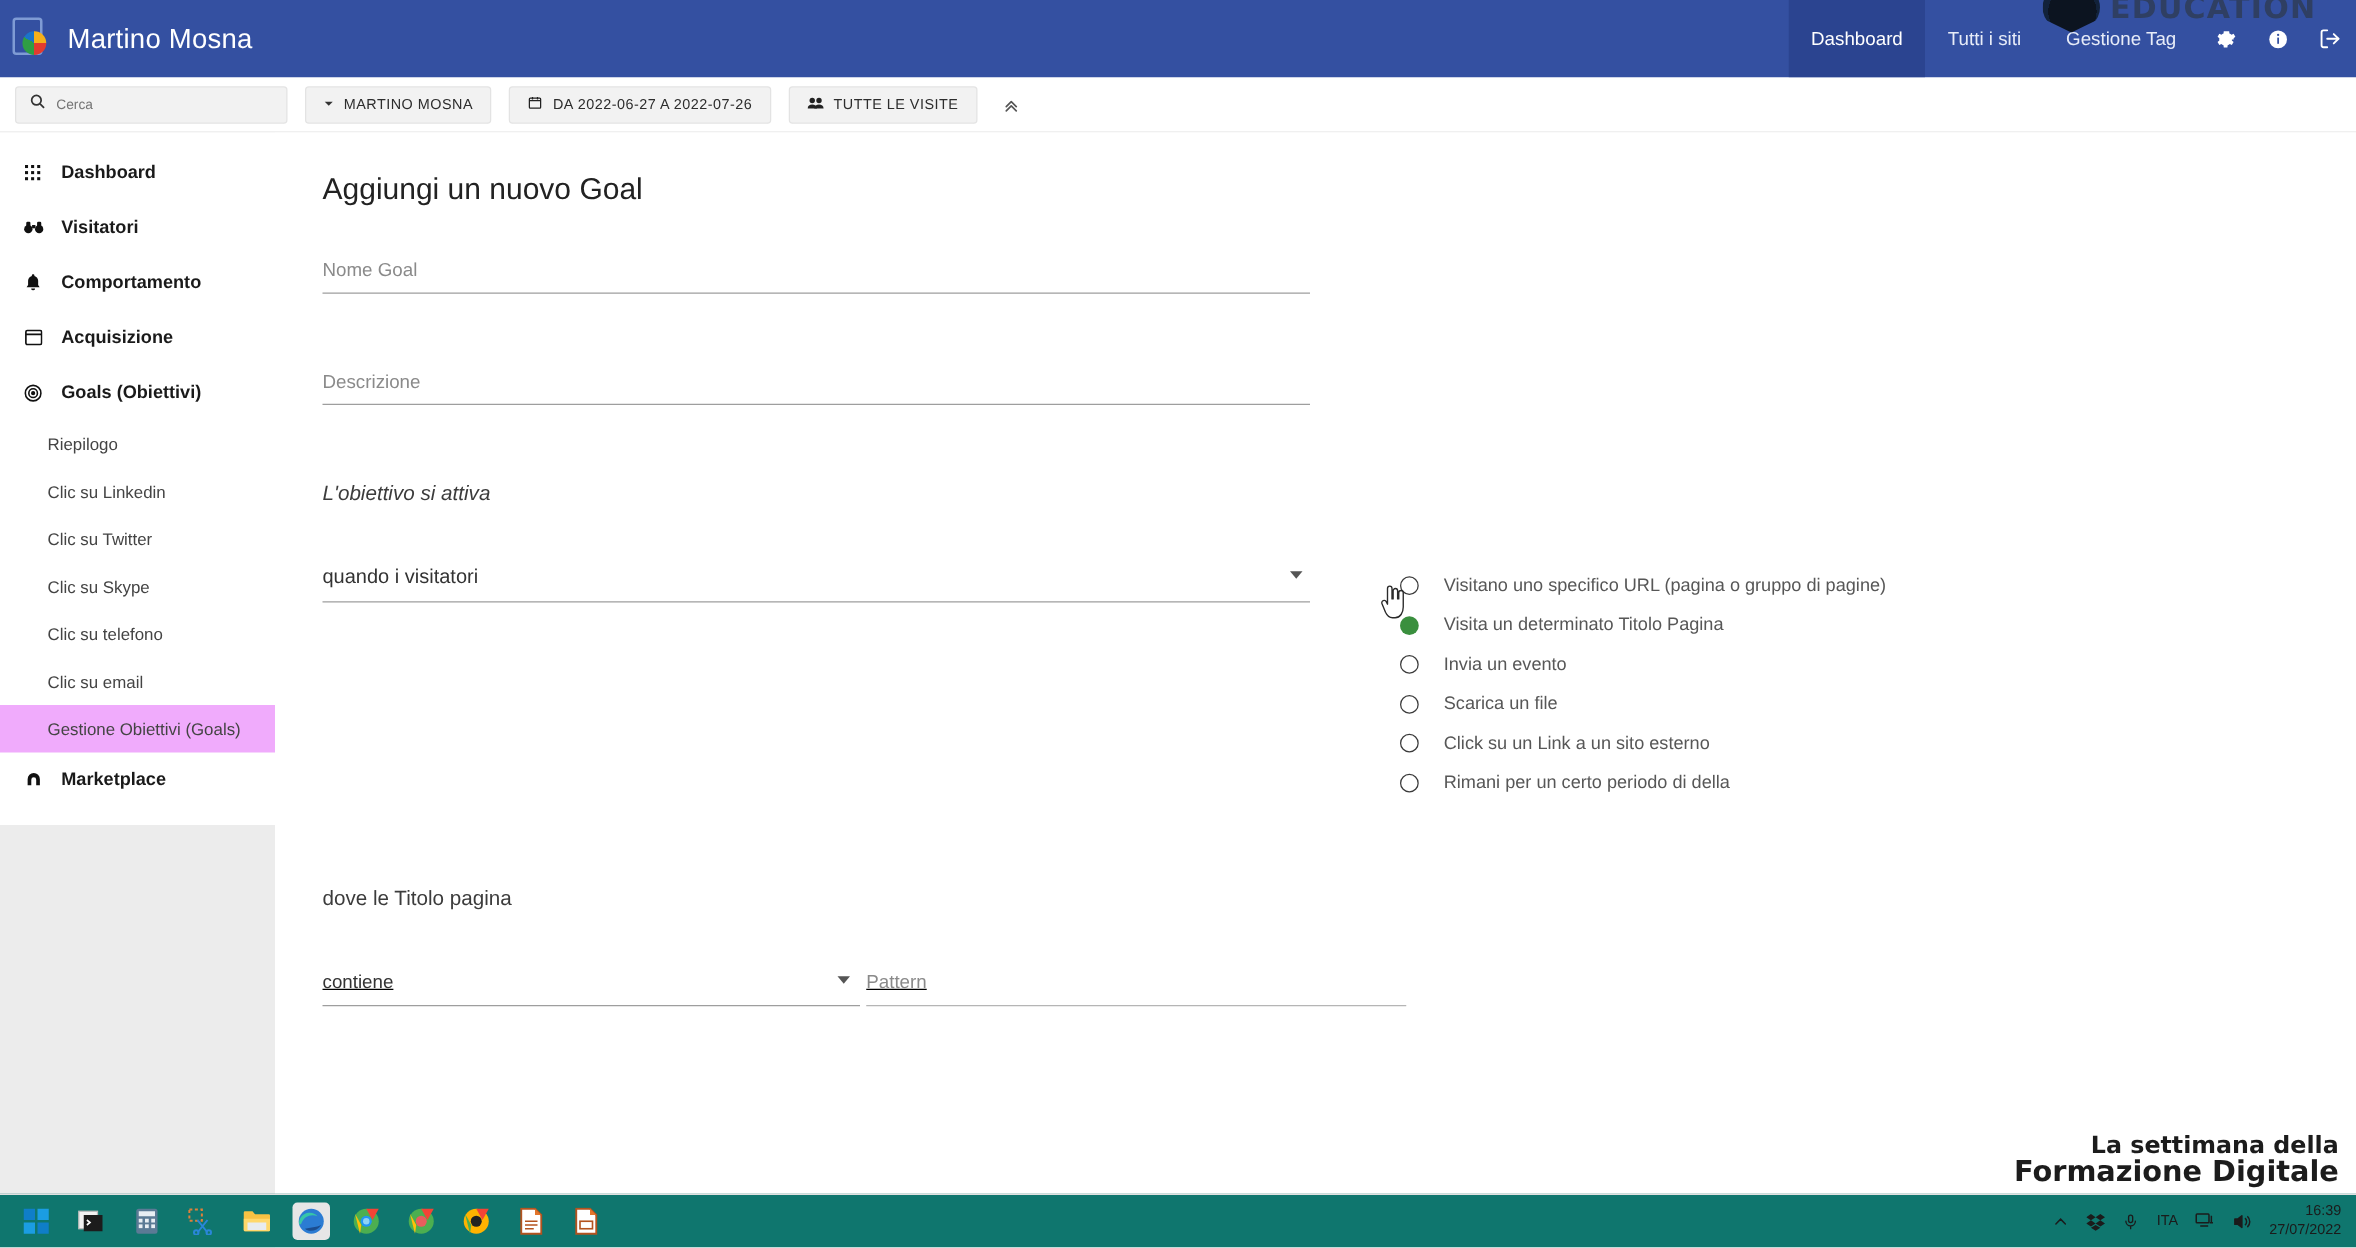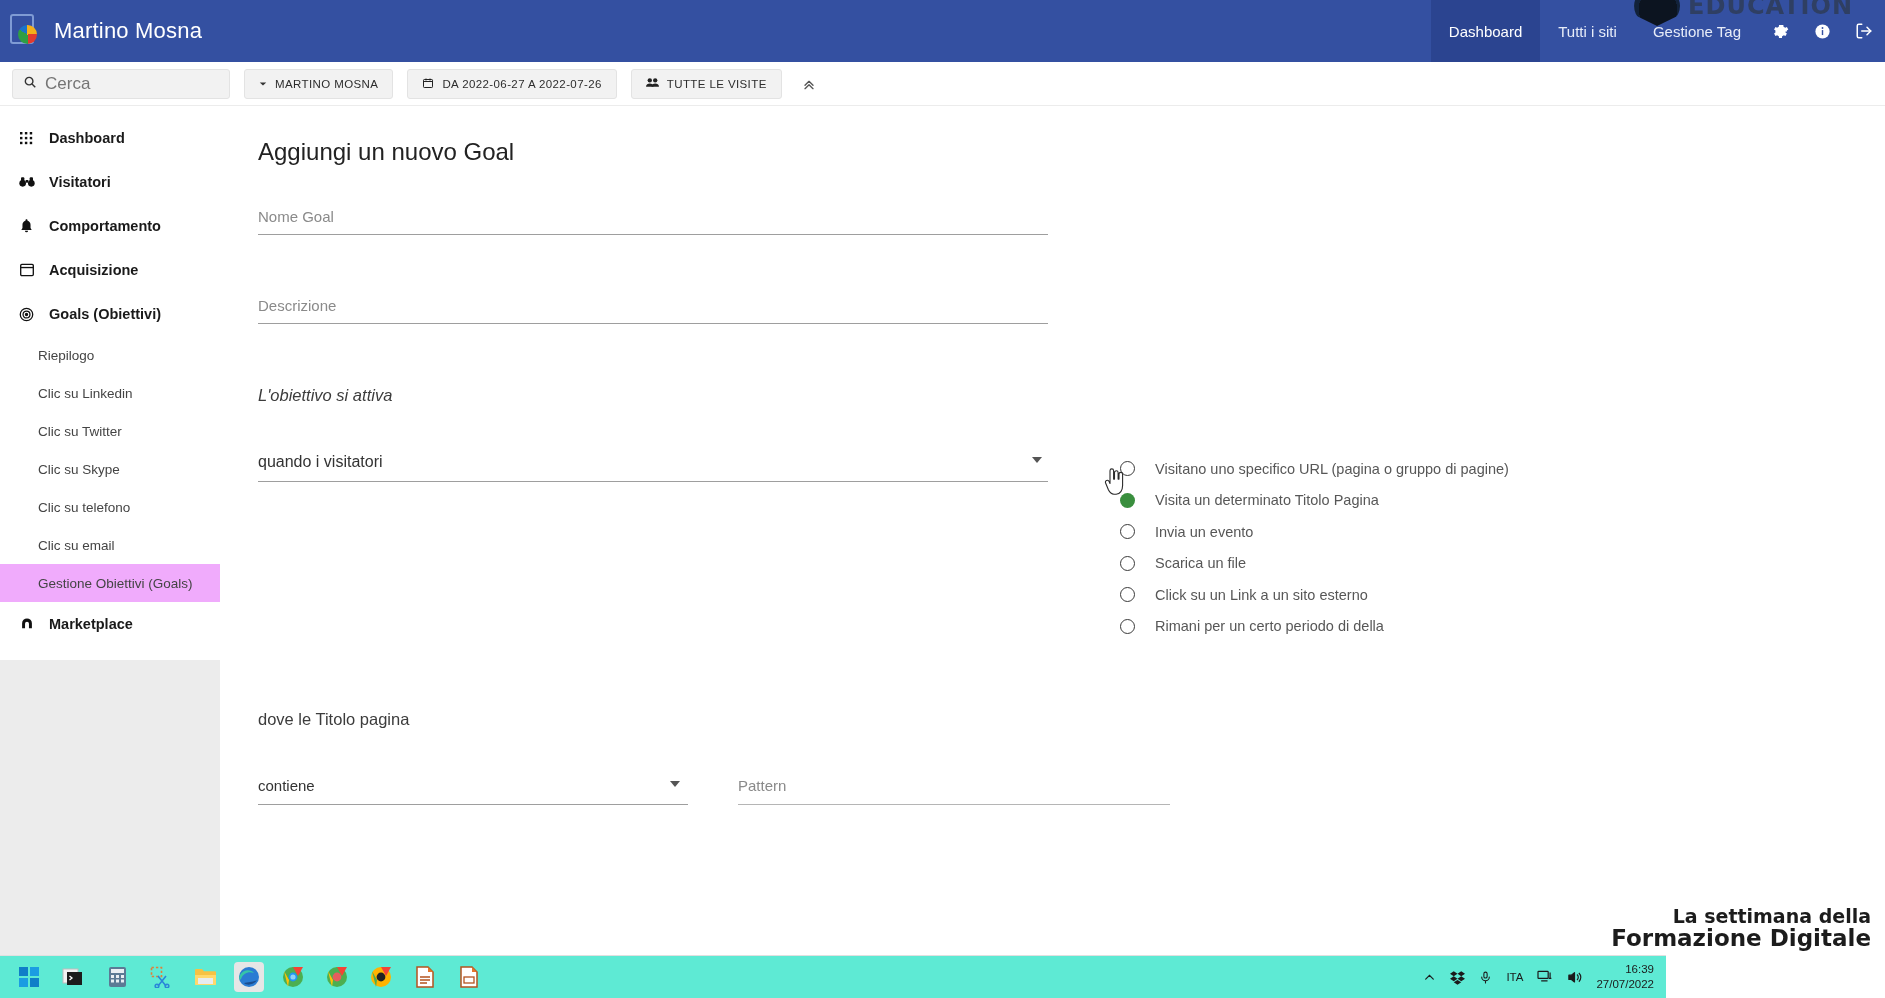--- a/index.html
+++ b/index.html
@@ -67,21 +67,21 @@
     position: absolute; left: 0; top: 62px; width: 1885px; height: 44px;
     background: #fff; display: flex; align-items: center; gap: 14px; padding-left: 12px;
     border-bottom: 1px solid #ececec;
   }
   .search-box {
     width: 218px; height: 30px; background: #f2f2f2; border: 1px solid #e3e3e3;
     border-radius: 3px; display: flex; align-items: center; gap: 8px; padding: 0 10px;
   }
   .search-box input {
     border: none; background: transparent; outline: none;
-    font-size: 17px; color: #777; font-family: "Liberation Sans", sans-serif; width: 100%;
+    font-size: 11px; color: #777; font-family: "Liberation Sans", sans-serif; width: 100%;
   }
   .pill {
     height: 30px; background: #f2f2f2; border: 1px solid #e3e3e3; border-radius: 3px;
     display: flex; align-items: center; gap: 8px; padding: 0 14px;
     font-size: 11.5px; color: #2d2d2d; letter-spacing: .4px; cursor: pointer;
     text-transform: uppercase; white-space: nowrap;
   }
   .collapse-btn {
     width: 26px; height: 26px; display: flex; align-items: center; justify-content: center;
     color: #555; cursor: pointer;
@@ -134,50 +134,50 @@
     display: flex; align-items: center; gap: 20px; height: 31.5px; cursor: pointer;
   }
   .radio-dot {
     width: 15px; height: 15px; border-radius: 50%;
     border: 1.6px solid #3a3a3a; background: transparent; flex: 0 0 auto;
   }
   .radio-row.checked .radio-dot { border: none; background: #3a8f3e; }
   .radio-label { font-size: 14.5px; color: #575757; }
 
   .where-label { font-size: 16.5px; color: #3c3c3c; margin: 68px 0 48px 0; }
-  .bottom-row { display: flex; gap: 34px; }
+  .bottom-row { display: flex; gap: 5px; text-decoration: underline; }
   .select-small { position: relative; width: 430px; }
   .select-small .sval { font-size: 15px; color: #333; padding-bottom: 10px; }
   .select-small .sline { height: 1px; background: #9e9e9e; }
   .select-small .caret {
     position: absolute; right: 8px; top: 4px;
     width: 0; height: 0; border-left: 5px solid transparent;
     border-right: 5px solid transparent; border-top: 6px solid #555;
   }
-  .pattern-field { width: 432px; margin-left: 16px; }
+  .pattern-field { width: 432px; }
   .pattern-field .flabel { font-size: 15px; color: #8a8a8a; padding-bottom: 10px; }
   .pattern-field .fline { height: 1px; background: #b5b5b5; }
 
   
   .hand-cursor { position: absolute; left: 1104px; top: 468px; z-index: 40; pointer-events: none; }
 
   
   .bottom-watermark {
     position: absolute; right: 14px; bottom: 48px; z-index: 30;
     text-align: right; line-height: 1.02; pointer-events: none;
     font-family: "DejaVu Sans", sans-serif;
     color: #1c1c1c; font-weight: 700;
   }
   .bw1 { font-size: 19px; }
   .bw2 { font-size: 23px; }
 
   
   .taskbar {
-    position: absolute; left: 0; bottom: 0; width: 1666px; height: 43px;
-    background: #5eead4; border-top: 1px solid #e0e0e0;
+    position: absolute; left: 0; bottom: 0; width: 1885px; height: 43px;
+    background: #0f766e; border-top: 1px solid #e0e0e0;
     display: flex; align-items: center; z-index: 50;
   }
   .tb-icons { display: flex; align-items: center; gap: 14px; padding-left: 14px; }
   .tb-ic { width: 30px; height: 30px; display: flex; align-items: center; justify-content: center; cursor: pointer; }
   .tb-ic.active { background: #e6e6e6; border-radius: 4px; }
   .tray { margin-left: auto; display: flex; align-items: center; gap: 14px; padding-right: 12px; }
   .tray-ic { display: flex; align-items: center; justify-content: center; color: #1b1b1b; cursor: pointer; }
   .tray-lang { font-size: 11.5px; color: #1b1b1b; cursor: pointer; }
   .tray-clock { font-size: 11.5px; color: #1b1b1b; text-align: right; line-height: 1.3; cursor: pointer; }
 </style>

